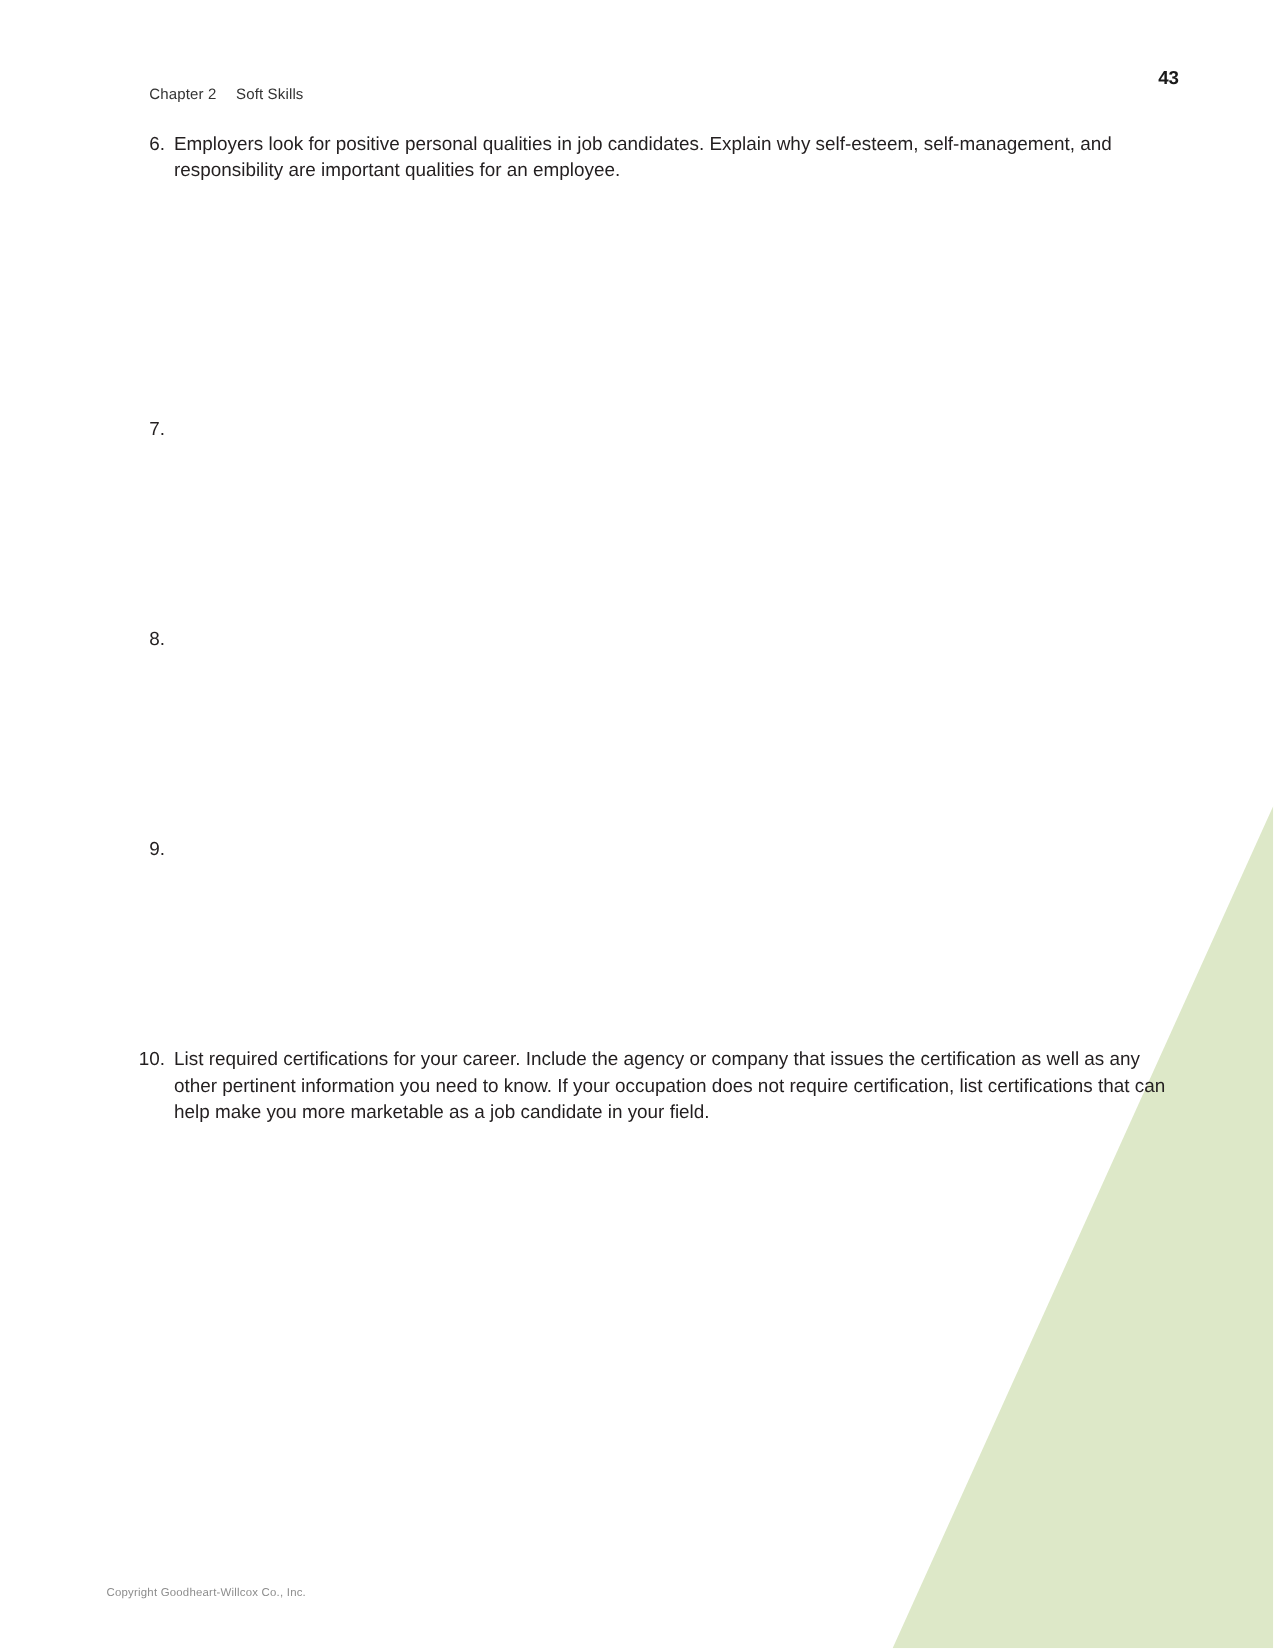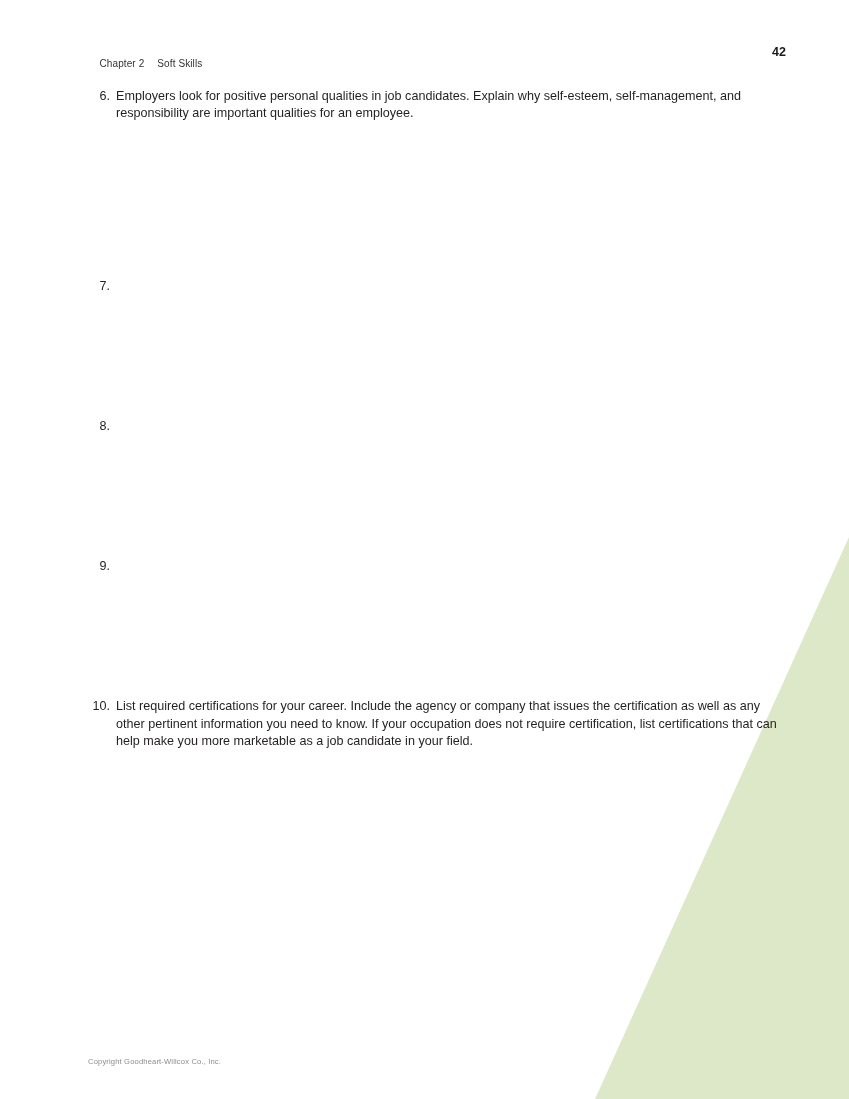--- a/index.html
+++ b/index.html
@@ -84,21 +84,21 @@
     display: block;
   }
   
   .answer-space {
     width: 100%;
   }
 
   
   .copyright {
     position: absolute;
-    left: 88px;
+    left: 71px;
     top: 1057px;
     font-size: 7.6px;
     color: #8c8c8c;
     letter-spacing: 0.15px;
     z-index: 2;
   }
 </style>
 </head>
 <body>
 
@@ -107,21 +107,21 @@
   <div class="corner-wedge">
     <svg width="260" height="562" viewBox="0 0 260 562" preserveAspectRatio="none">
       <polygon id="wedge-poly" points="260,0 260,562 6,562" fill="#dde8c8"></polygon>
     </svg>
   </div>
 
   <div class="running-head">
     <span class="chapter-label">Chapter 2</span><span class="gap"></span><span class="chapter-title">Soft Skills</span>
   </div>
 
-  <div class="folio">42</div>
+  <div class="folio">43</div>
 
   <div class="questions">
 
     <div class="question">
       <span class="q-number">6.</span>
       <span class="q-text">Employers look for positive personal qualities in job candidates. Explain why self-esteem, self-management, and responsibility are important qualities for an employee.</span>
     </div>
     <div class="answer-space" style="height:156px"></div>
 
     <div class="question">

